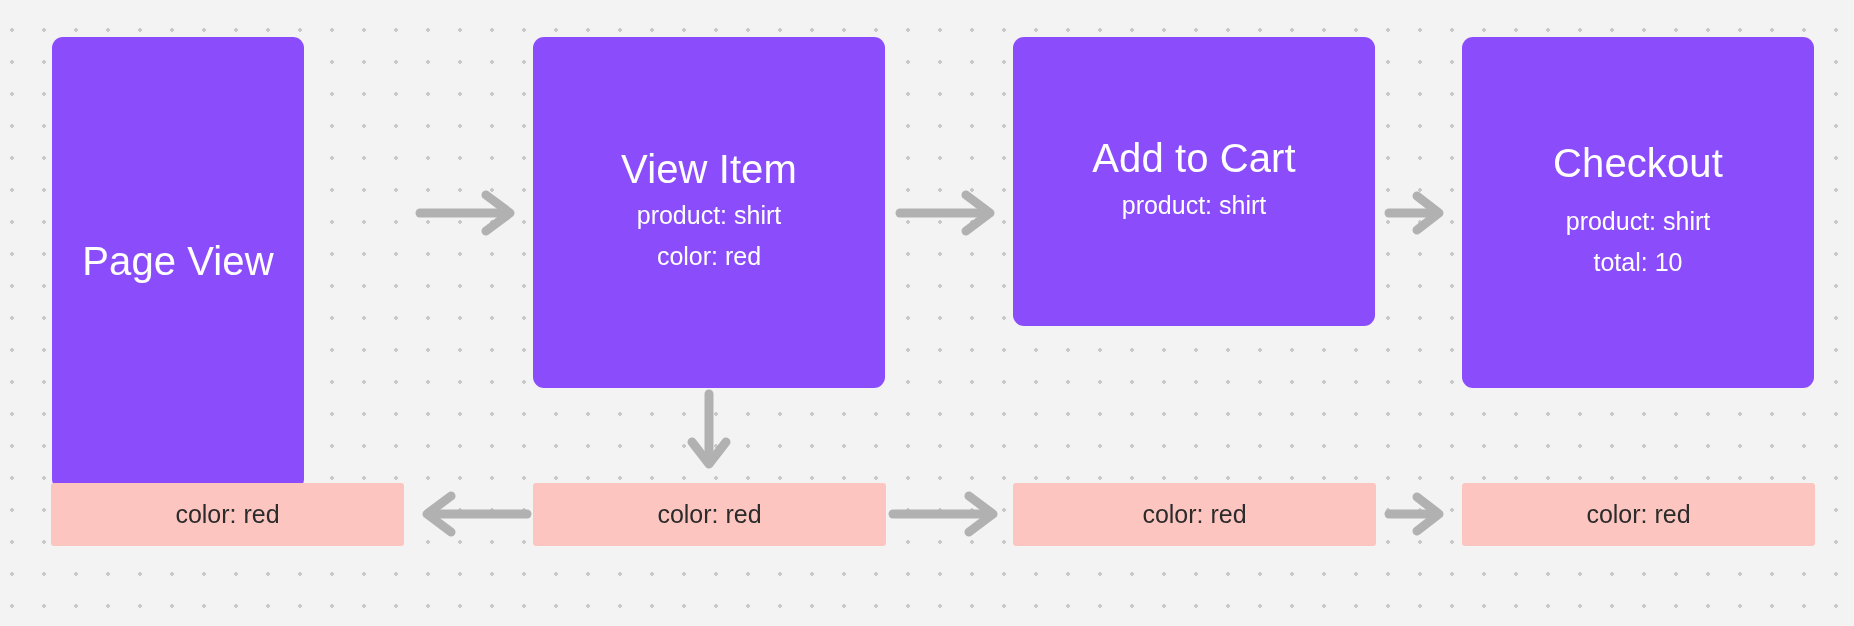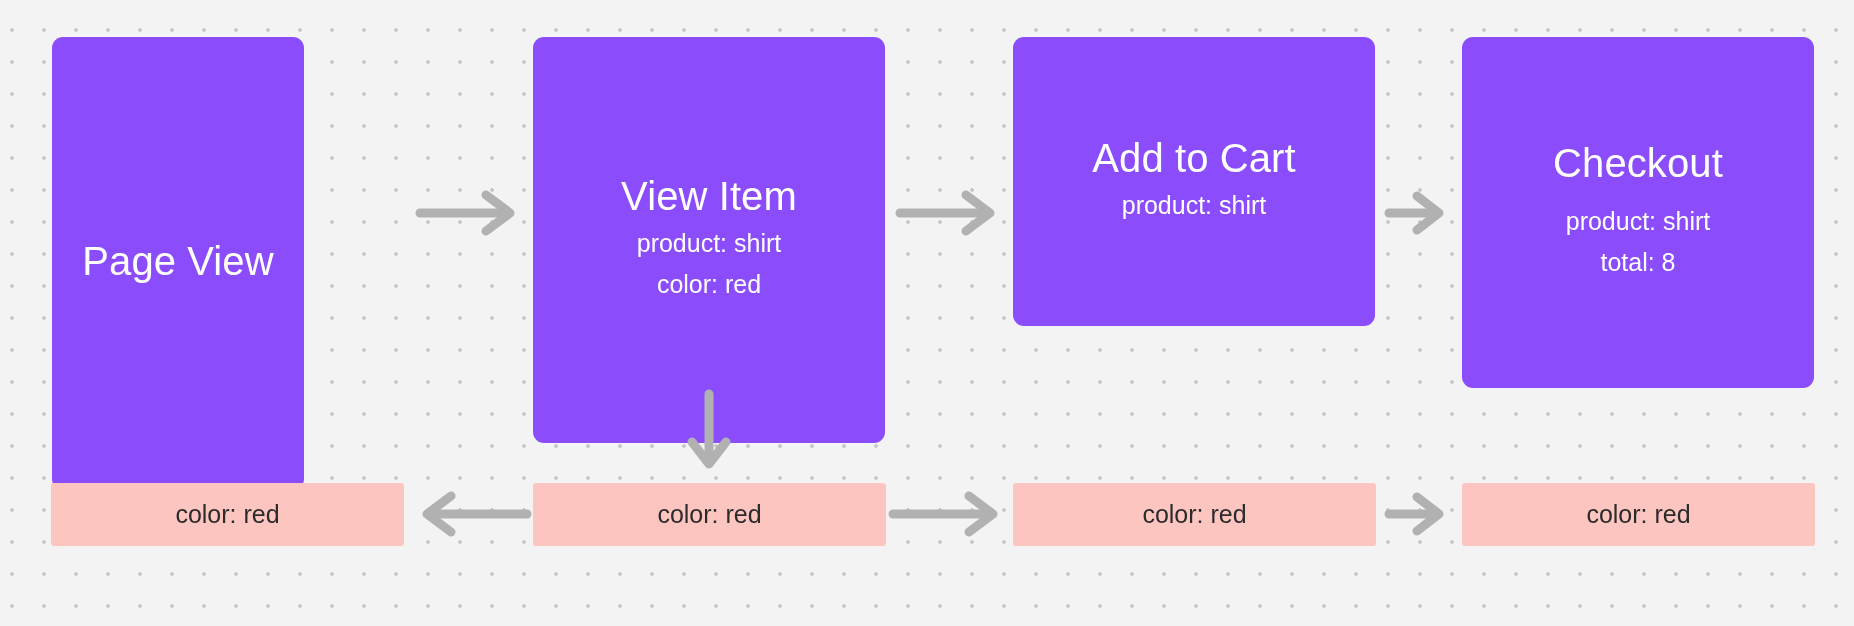--- a/index.html
+++ b/index.html
@@ -86,40 +86,40 @@
 </head>
 <body>
 
 <div id="canvas">
 
   <div class="node" style="left:52px; top:37px; width:252px; height:453px;">
     <div class="node-title">Page View</div>
     <div class="node-props"></div>
   </div>
 
-  <div class="node" style="left:533px; top:37px; width:352px; height:406px;">
+  <div class="node" style="left:533px; top:37px; width:352px; height:351px;">
     <div class="node-title">View Item</div>
     <div class="node-props">
       <div class="node-prop">product: shirt</div>
       <div class="node-prop">color: red</div>
     </div>
   </div>
 
   <div class="node" style="left:1013px; top:37px; width:362px; height:289px;">
     <div class="node-title">Add to Cart</div>
     <div class="node-props">
       <div class="node-prop">product: shirt</div>
     </div>
   </div>
 
   <div class="node" style="left:1462px; top:37px; width:352px; height:351px;gap:12px;">
     <div class="node-title">Checkout</div>
     <div class="node-props">
       <div class="node-prop">product: shirt</div>
-      <div class="node-prop">total: 8</div>
+      <div class="node-prop">total: 10</div>
     </div>
   </div>
 
   <div class="pnode" style="left:51px; top:483px; width:353px; height:63px;">color: red</div>
 
   <div class="pnode" style="left:533px; top:483px; width:353px; height:63px;">color: red</div>
 
   <div class="pnode" style="left:1013px; top:483px; width:363px; height:63px;">color: red</div>
 
   <div class="pnode" style="left:1462px; top:483px; width:353px; height:63px;">color: red</div>

